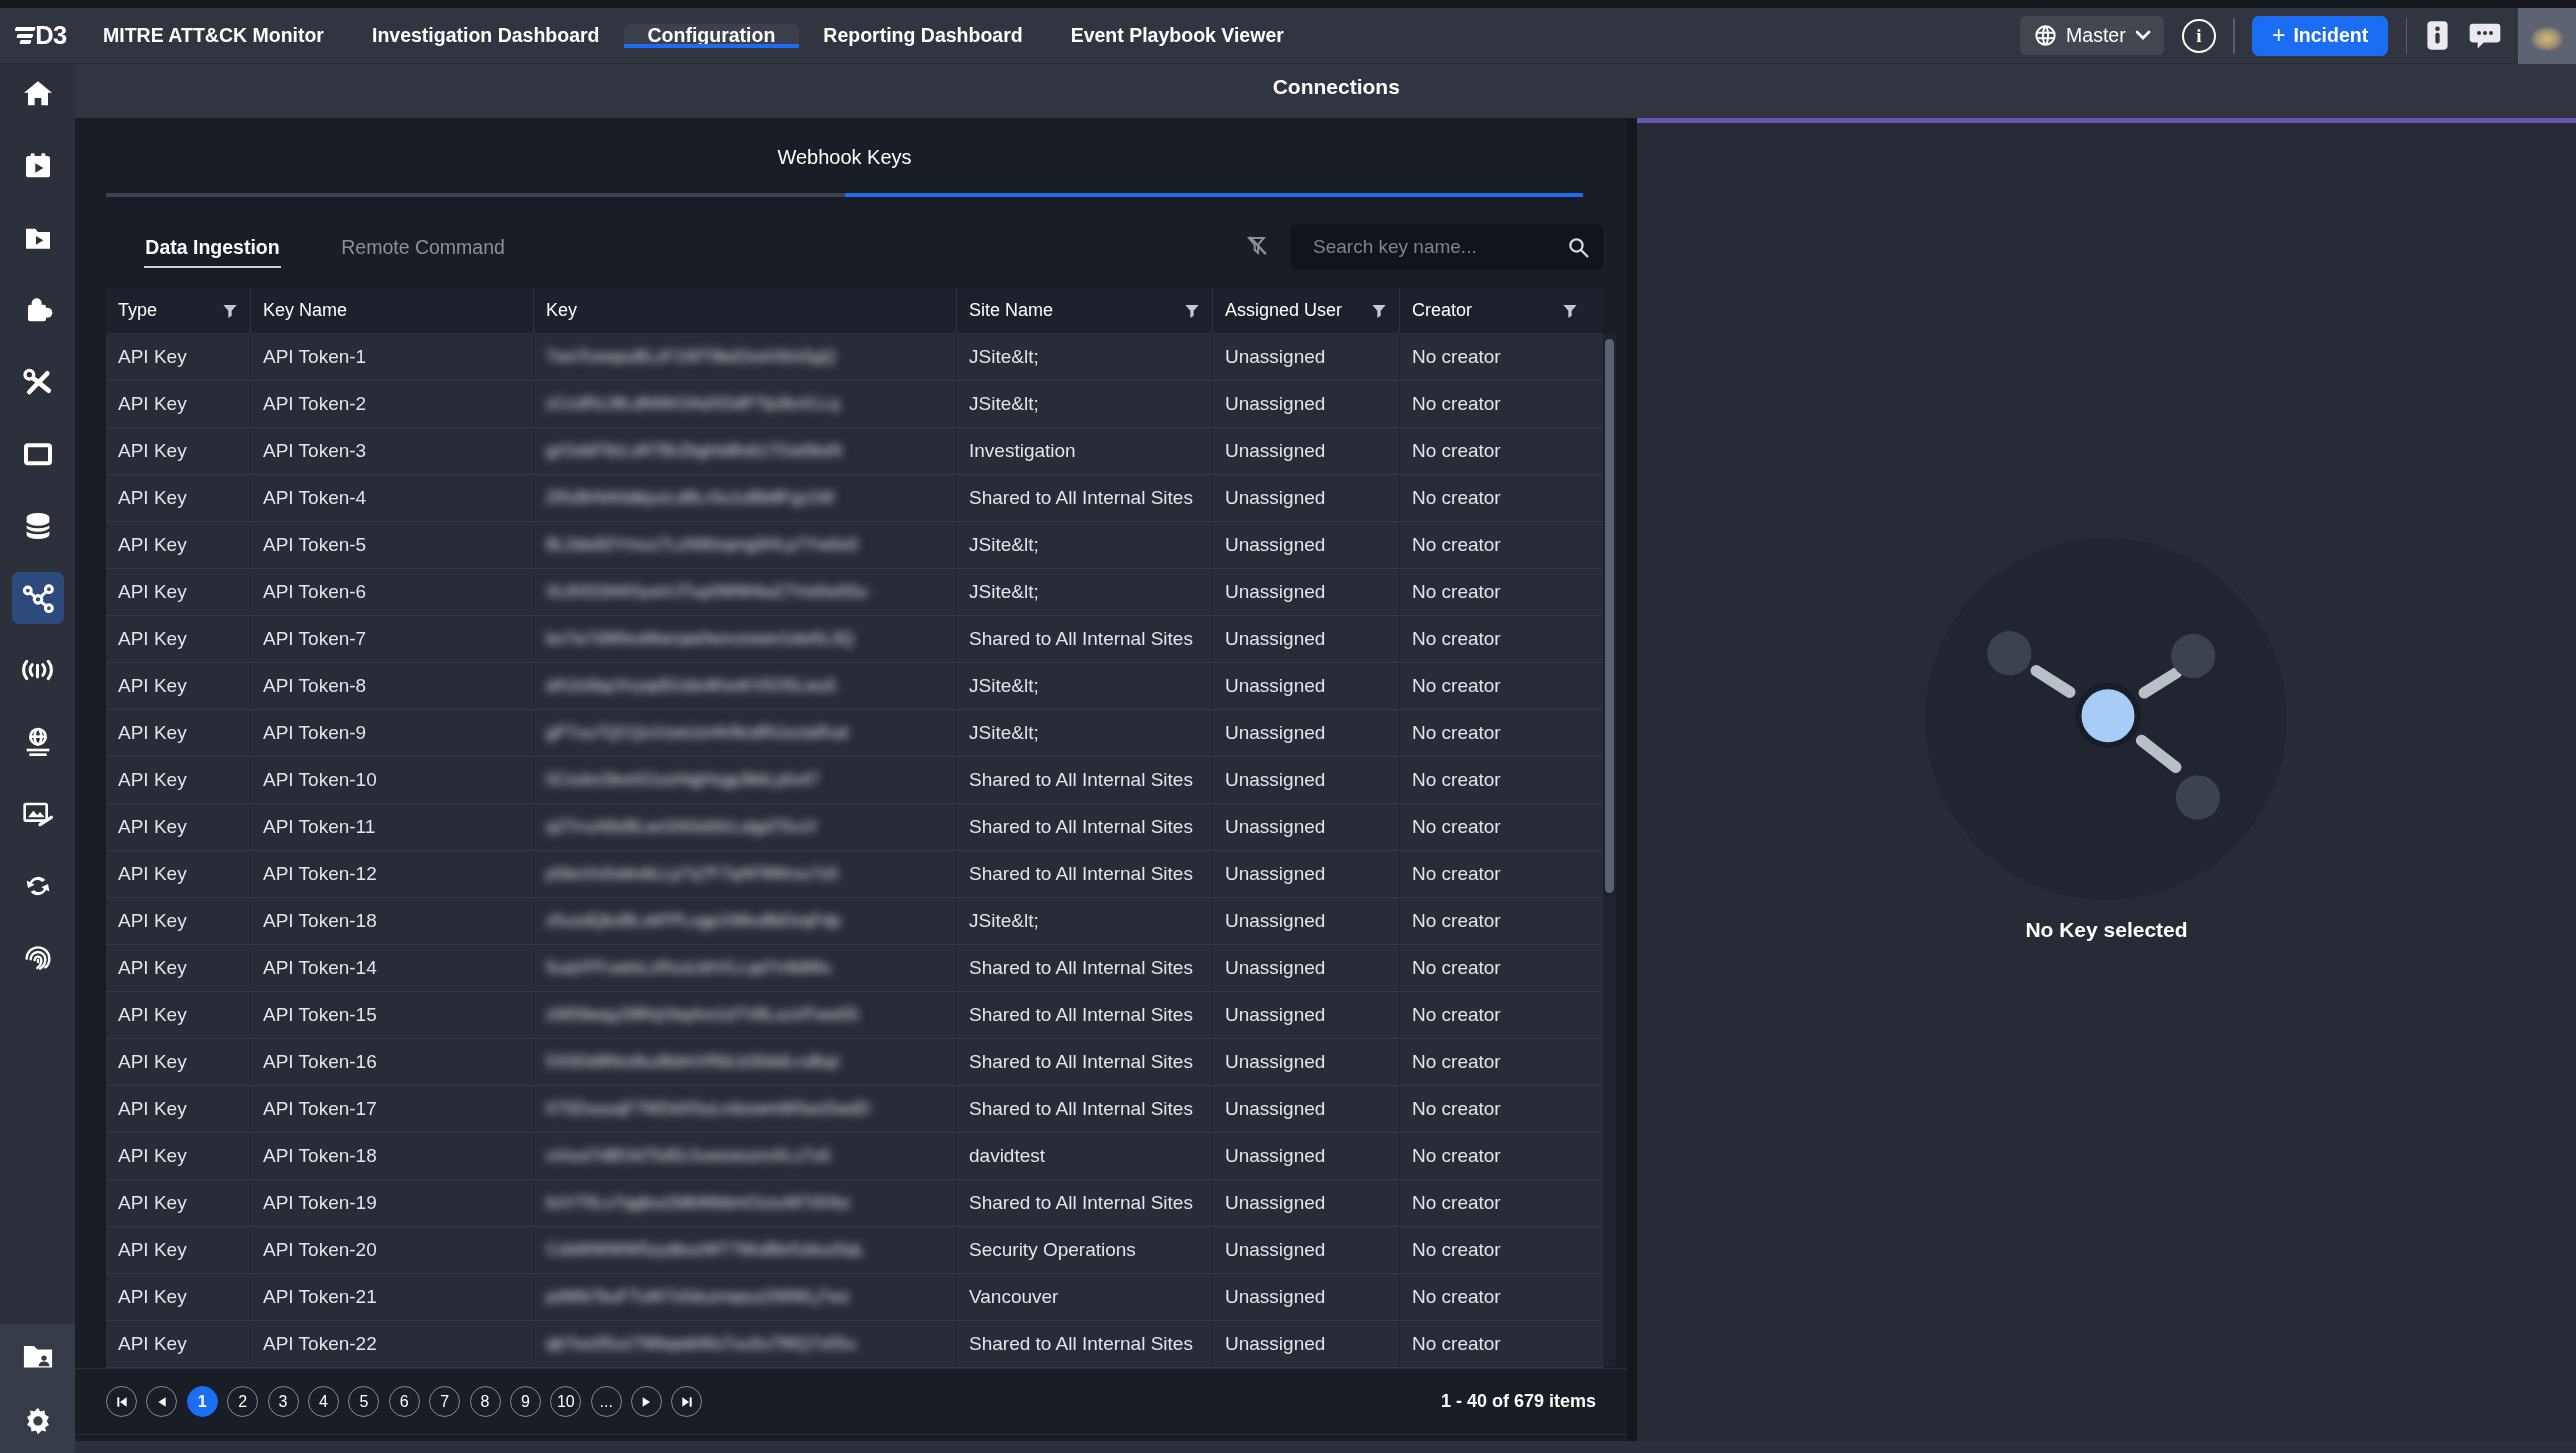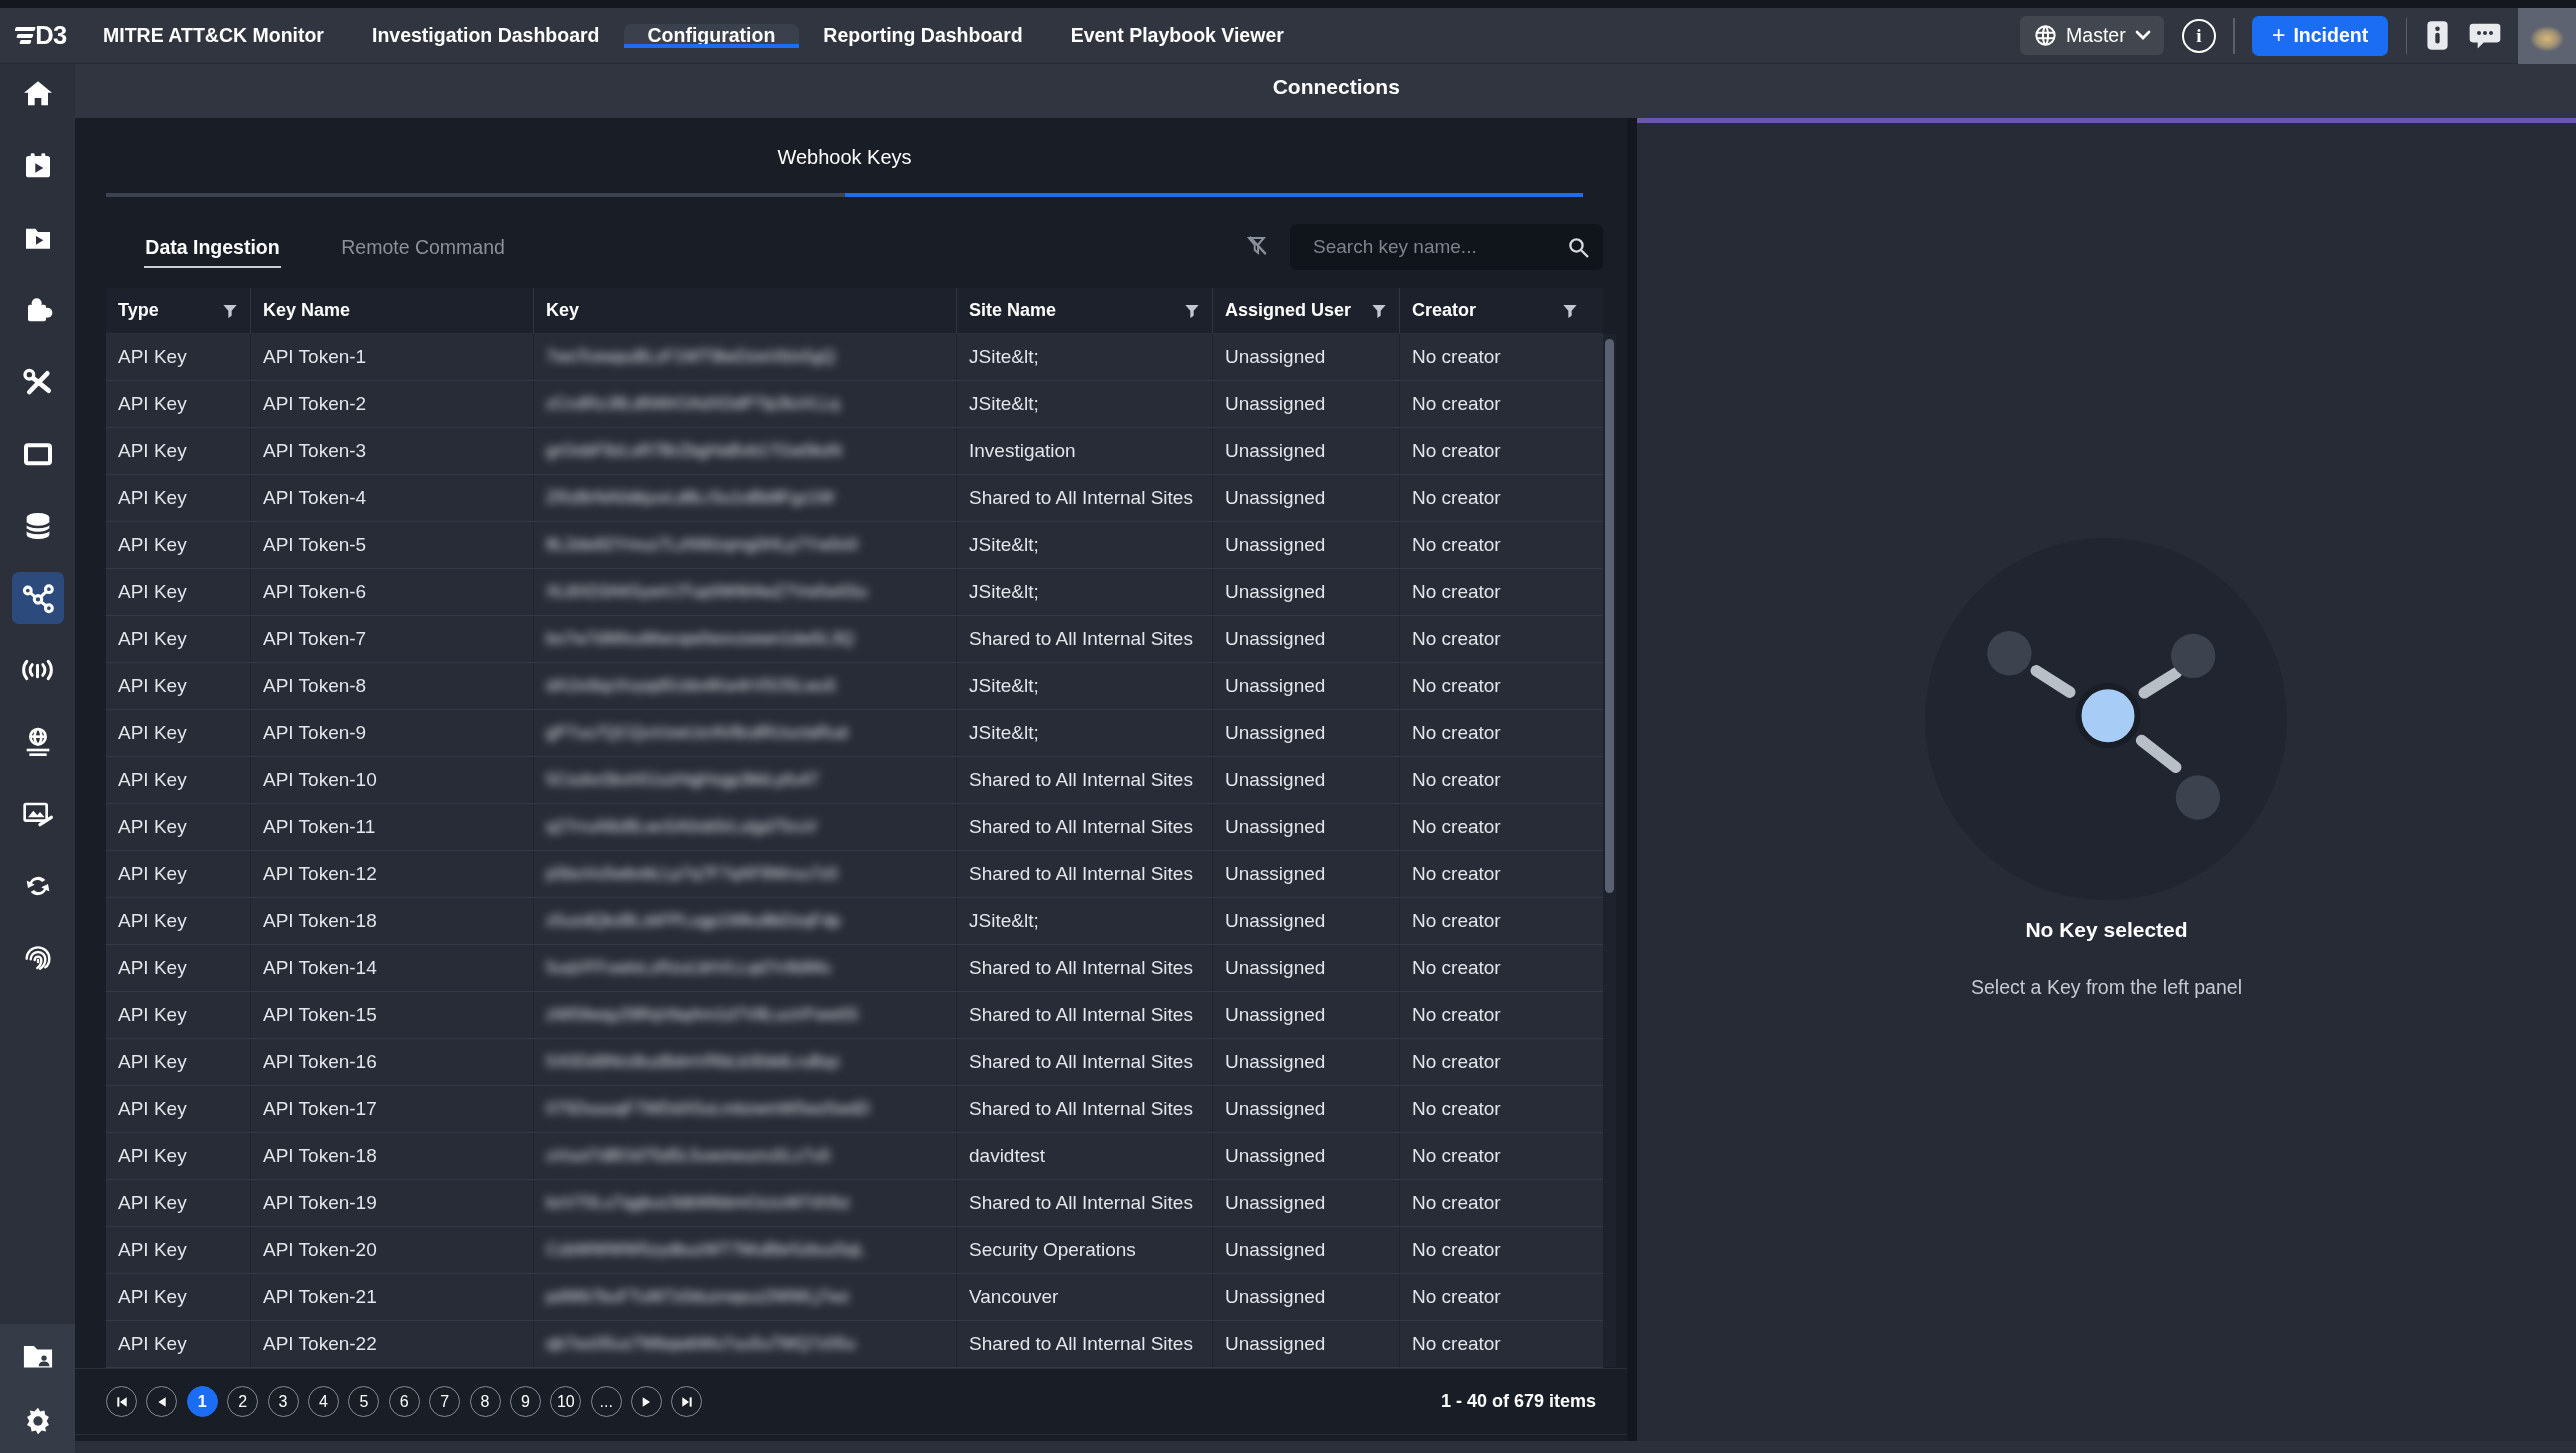--- a/index.html
+++ b/index.html
@@ -93,21 +93,21 @@
     display:flex; align-items:center; padding:0 13.4px 0 23px;}
   .searchbox input{ flex:1; background:transparent; border:none; outline:none;
     color:#dfe2e7; font-size:19px; font-family:inherit;}
   .searchbox input::placeholder{ color:#7e838c;}
 
   
   .table{ position:absolute; left:31px; top:170px; width:1497px;}
   .thead{ display:flex; height:46px; background:var(--bg-header,#1d212b);
     border-bottom:1.3px solid #2a303a;}
   .th{ display:flex; align-items:center; padding:0 12px 0 12px; font-size:18px;
-    font-weight:700; color:#fff;}
+    font-weight:400; color:#fff;}
   .th + .th{ border-left:1.3px solid #2e3440;}
   .funnel{ margin-left:auto; cursor:pointer; flex:none;}
   .c0{width:144px;} .c1{width:283px;} .c2{width:423px;} .c3{width:256px;}
   .c4{width:187px;} .c5{width:191px;}
   .tbody{ position:relative;}
   .tr{ display:flex; height:47px; background:var(--bg-row,#272c37);
     border-bottom:1.3px solid #333947; cursor:pointer;}
   .td{ display:flex; align-items:center; padding:0 12px; font-size:19px; color:#e2e5e9;
     white-space:nowrap; overflow:hidden;}
   .td + .td{ border-left:1.3px solid #20242e;}
@@ -713,19 +713,18 @@
           <line x1="297" y1="201" x2="345" y2="171"></line>
           <line x1="293" y1="272" x2="344" y2="312"></line>
         </g>
         <circle cx="96" cy="142" r="33" fill="#3c434f"></circle>
         <circle cx="370" cy="146" r="33" fill="#3c434f"></circle>
         <circle cx="377" cy="357" r="33" fill="#3c434f"></circle>
         <circle cx="243" cy="235" r="44" fill="#a7ccf5" stroke="#181d26" stroke-width="9"></circle>
       </svg>
     </div>
     <div class="no-key-title">No Key selected</div>
-    <div class="no-key-sub">Select a Key from the left panel</div>
   </div>
 
 </div>
 
 <div class="bottom-strip"></div>
 
 
 </body></html>

